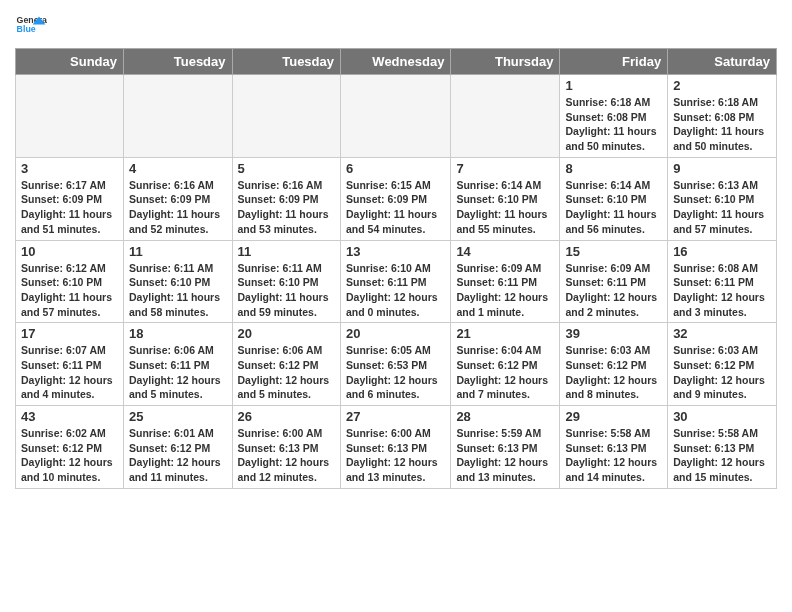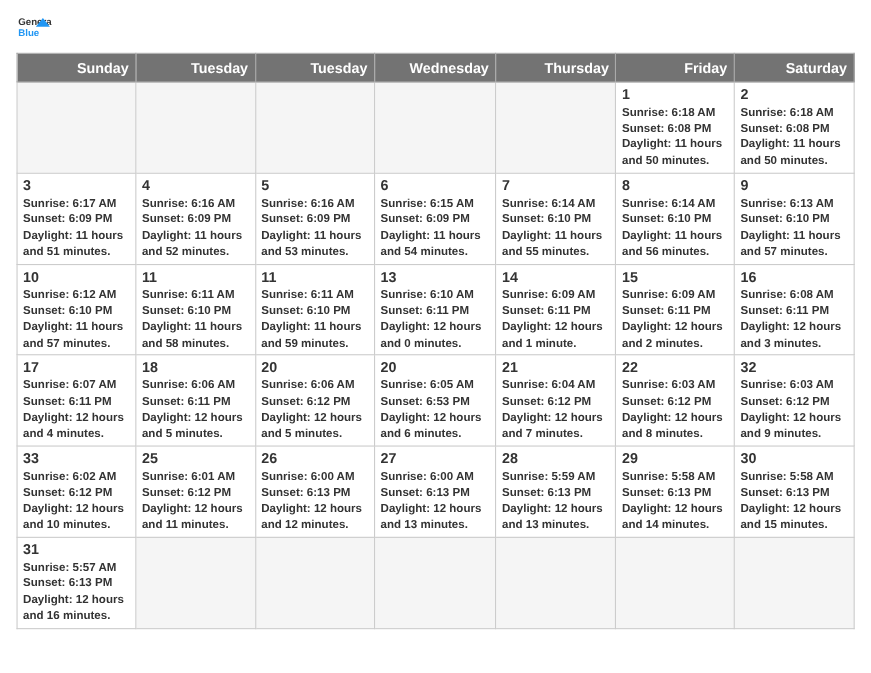--- a/index.html
+++ b/index.html
@@ -203,37 +203,37 @@
 and 6 minutes.</div>
           </td>
           <td>
             <div class="day-num">21</div>
             <div class="day-info">Sunrise: 6:04 AM
 Sunset: 6:12 PM
 Daylight: 12 hours
 and 7 minutes.</div>
           </td>
           <td>
-            <div class="day-num">22</div>
+            <div class="day-num">39</div>
             <div class="day-info">Sunrise: 6:03 AM
 Sunset: 6:12 PM
 Daylight: 12 hours
 and 8 minutes.</div>
           </td>
           <td>
             <div class="day-num">32</div>
             <div class="day-info">Sunrise: 6:03 AM
 Sunset: 6:12 PM
 Daylight: 12 hours
 and 9 minutes.</div>
           </td>
         </tr>
         <tr>
           <td>
-            <div class="day-num">33</div>
+            <div class="day-num">43</div>
             <div class="day-info">Sunrise: 6:02 AM
 Sunset: 6:12 PM
 Daylight: 12 hours
 and 10 minutes.</div>
           </td>
           <td>
             <div class="day-num">25</div>
             <div class="day-info">Sunrise: 6:01 AM
 Sunset: 6:12 PM
 Daylight: 12 hours
@@ -267,31 +267,16 @@
 Daylight: 12 hours
 and 14 minutes.</div>
           </td>
           <td>
             <div class="day-num">30</div>
             <div class="day-info">Sunrise: 5:58 AM
 Sunset: 6:13 PM
 Daylight: 12 hours
 and 15 minutes.</div>
           </td>
-        </tr>
-        <tr class="last-row">
-          <td>
-            <div class="day-num">31</div>
-            <div class="day-info">Sunrise: 5:57 AM
-Sunset: 6:13 PM
-Daylight: 12 hours
-and 16 minutes.</div>
-          </td>
-          <td class="empty"></td>
-          <td class="empty"></td>
-          <td class="empty"></td>
-          <td class="empty"></td>
-          <td class="empty"></td>
-          <td class="empty"></td>
         </tr>
       </tbody>
   </table>
 </div>
 
 </body></html>

